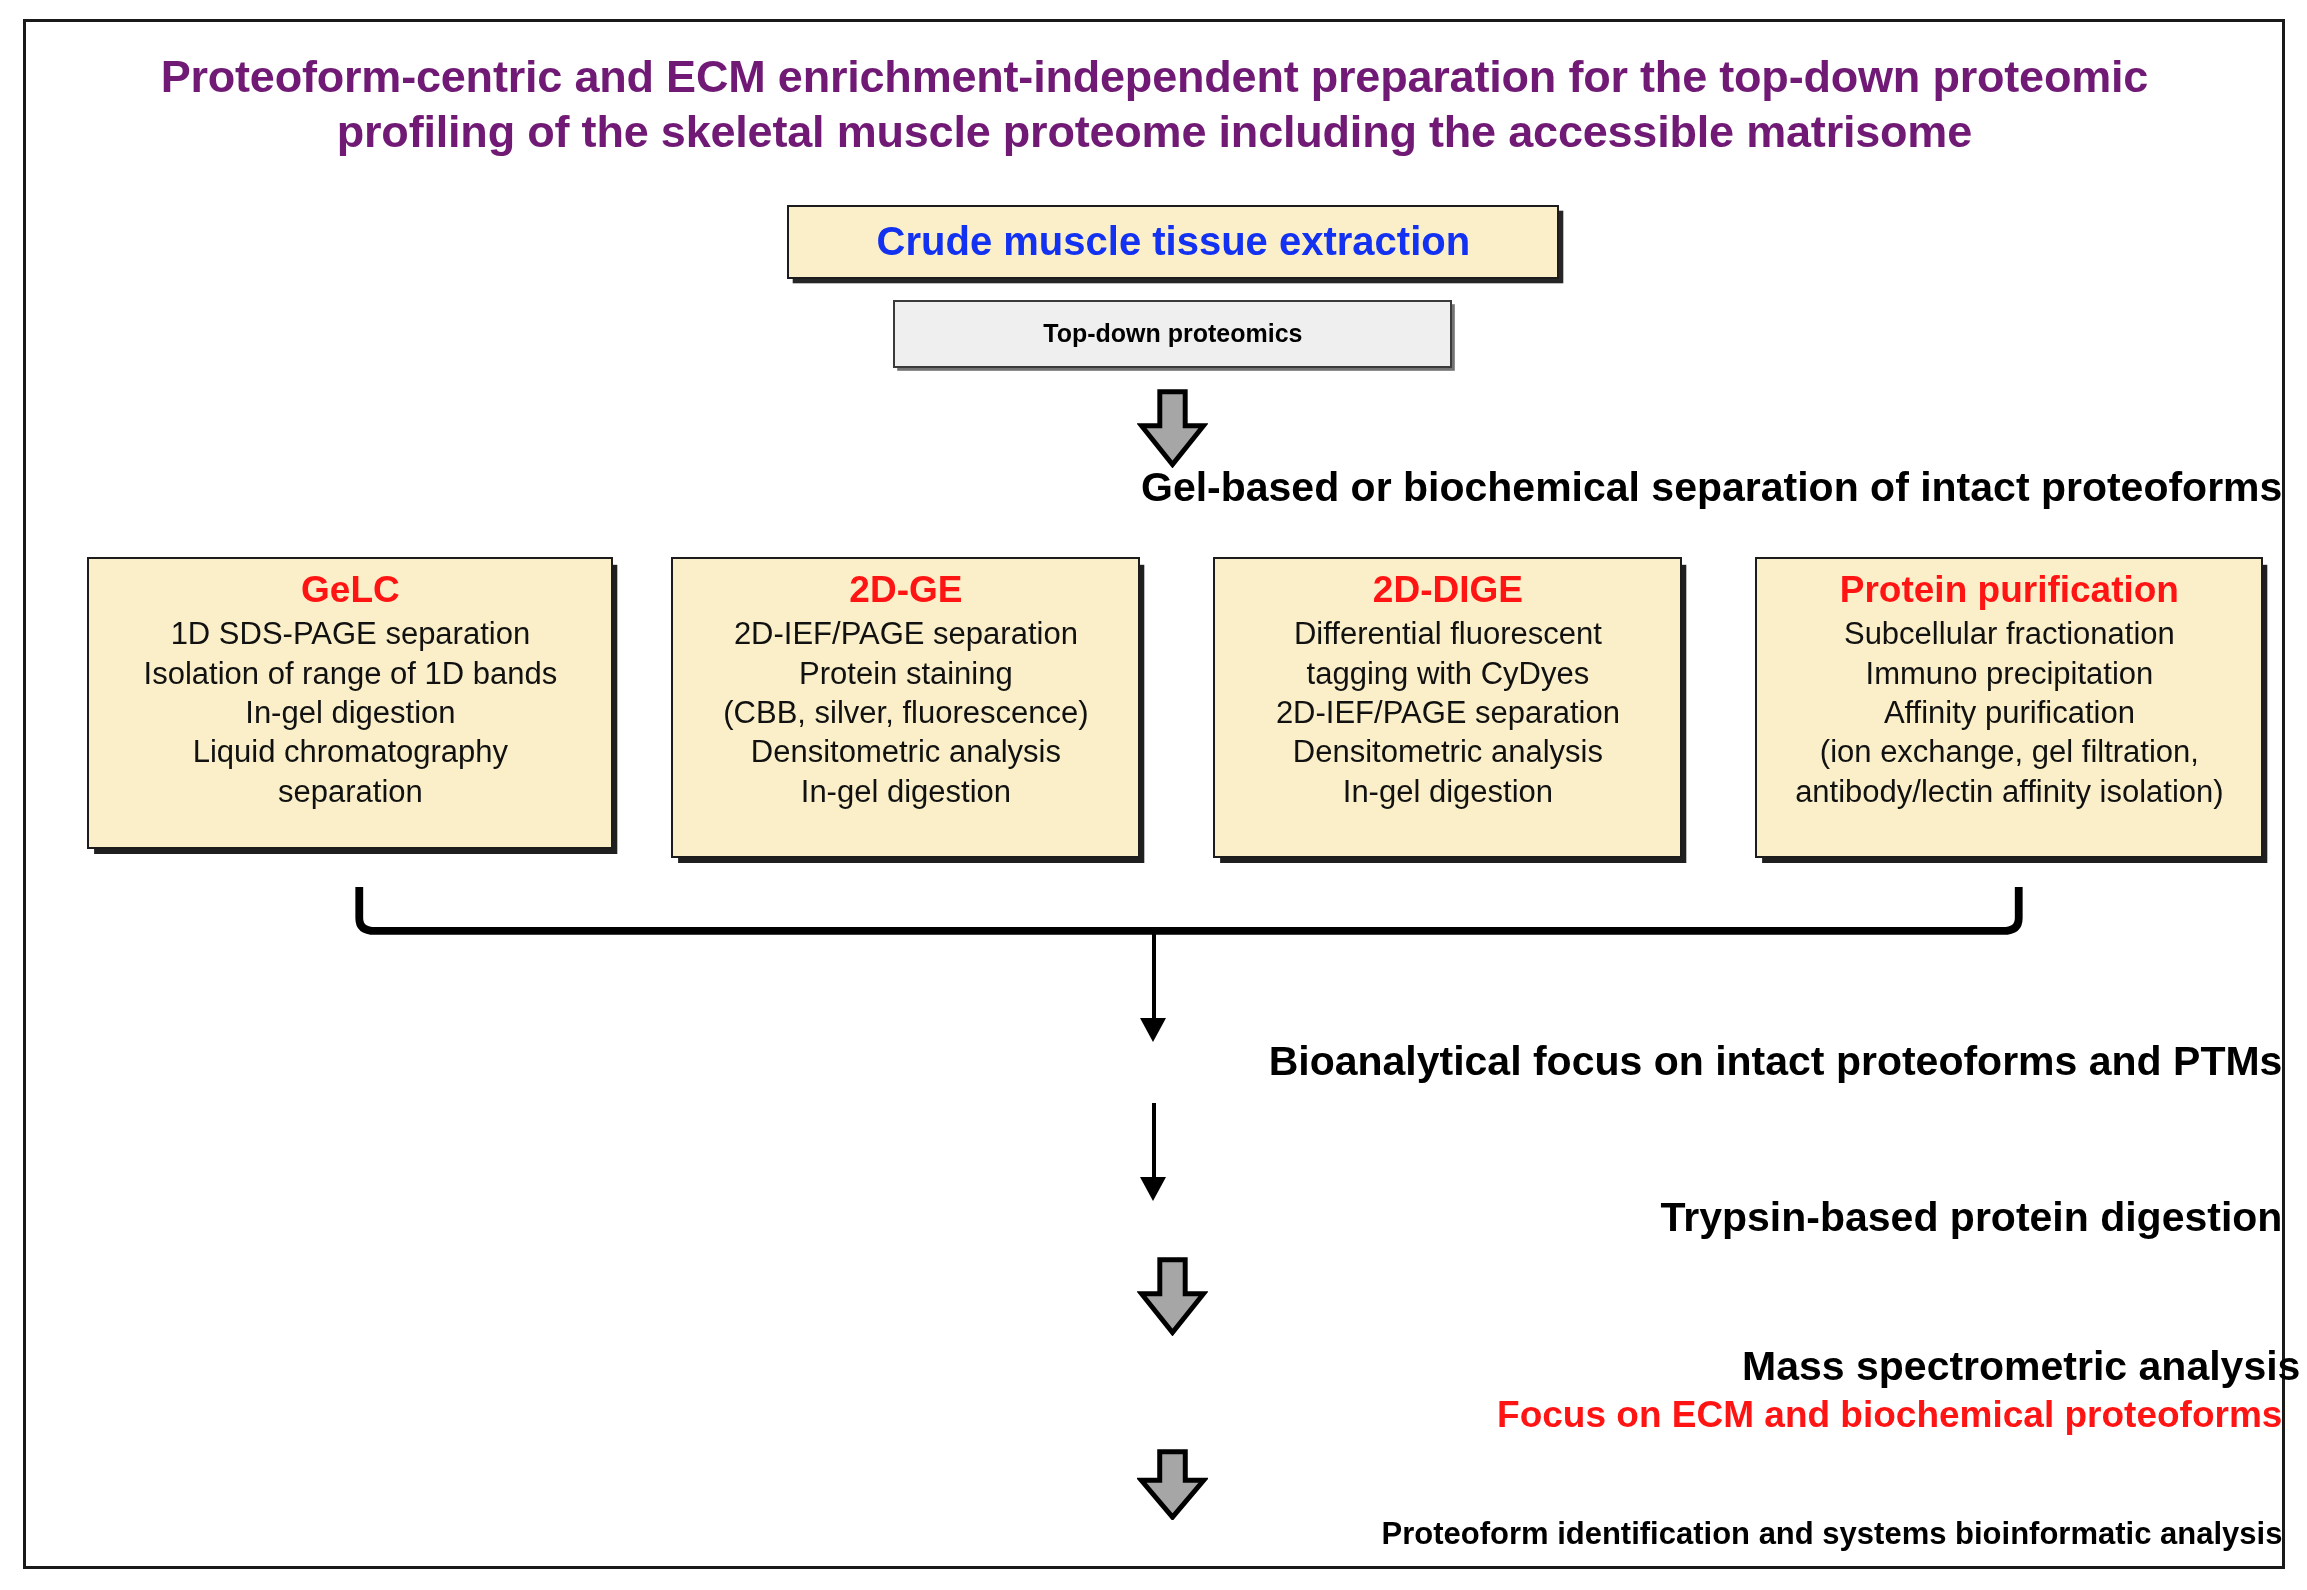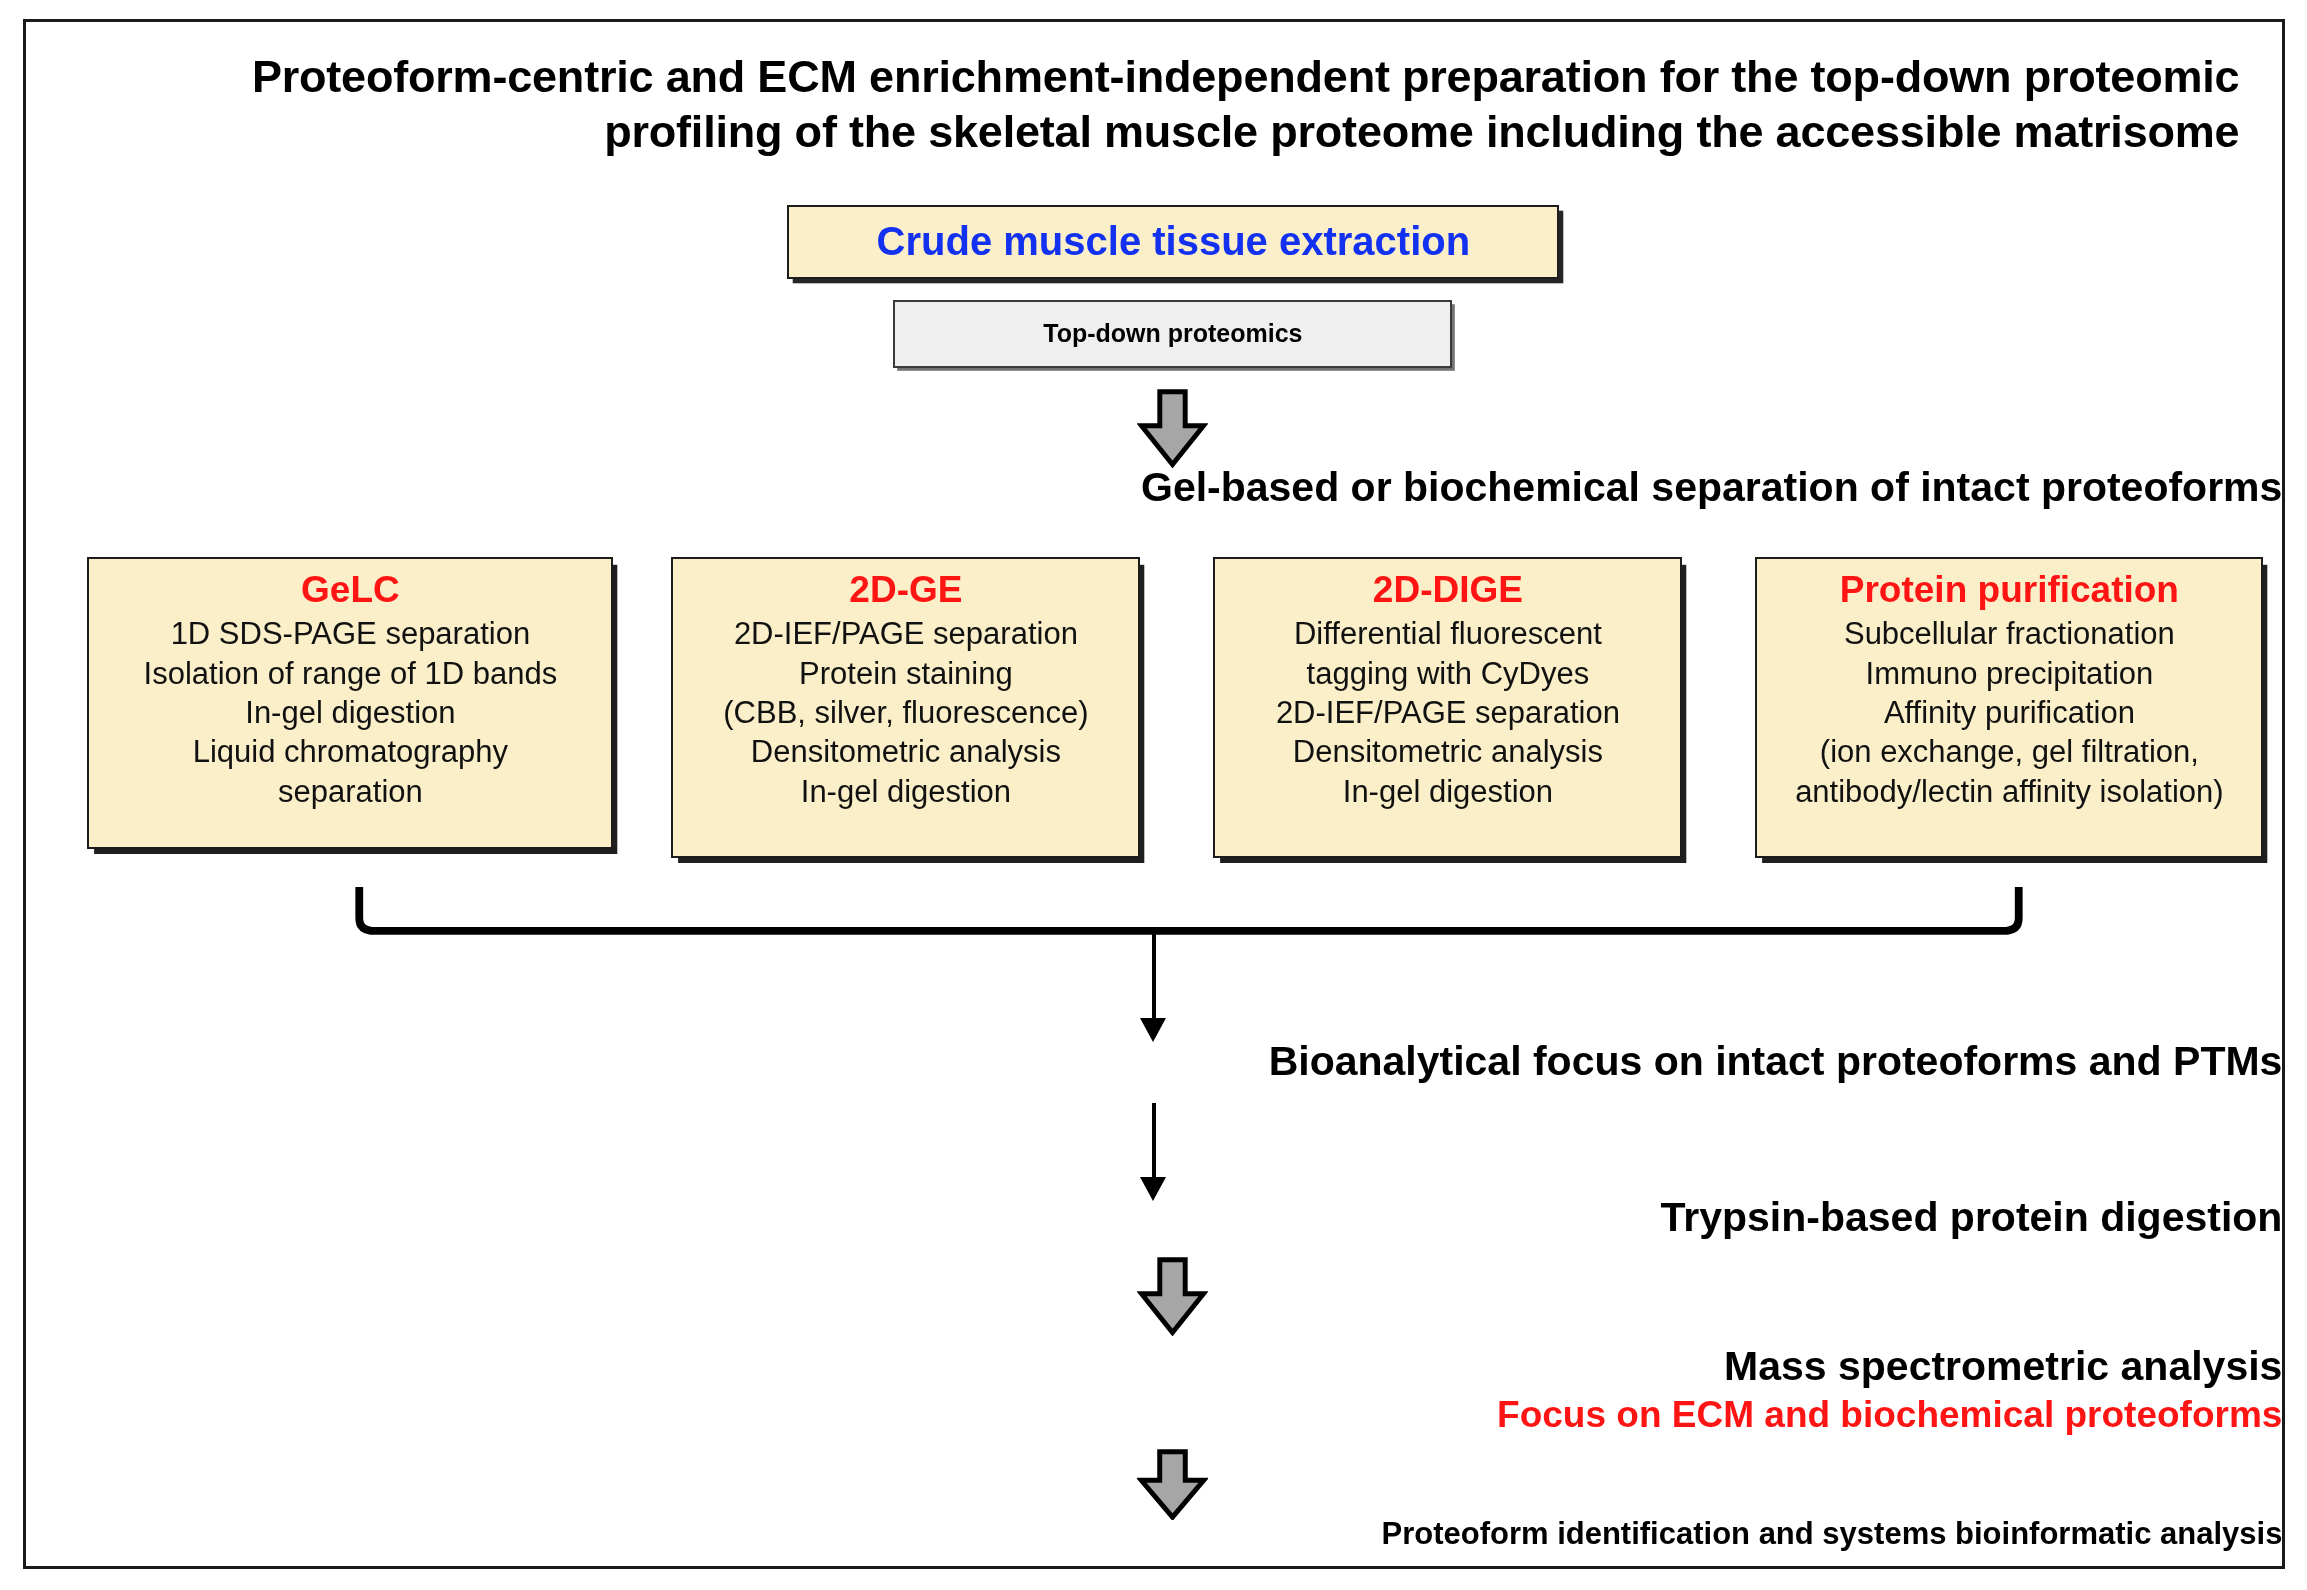--- a/index.html
+++ b/index.html
@@ -33,25 +33,25 @@
     font-weight: bold;
     color: #000000;
     line-height: 1.16;
     white-space: nowrap;
   }
   .title-block {
     position: absolute;
     left: 43px;
     top: 28px;
     width: 2170px;
-    text-align: right;
+    text-align: center;
     font-weight: bold;
     font-size: 45px;
     line-height: 1.22;
-    color: #000000;
+    color: #701a75;
     letter-spacing: -0.2px;
   }
 
   
   .box {
     position: absolute;
     box-sizing: border-box;
     background: #FAEFC8;
     border: 2.8px solid #1c1c1c;
     box-shadow: 5px 5px 0 -0.7px rgba(0,0,0,0.85);
@@ -223,21 +223,21 @@
   <div class="v-head" style="left:1114px; top:1155px;"></div>
 
   <div class="headline" style="left:0; top:1172px; width:2256px; font-size:41px;">Trypsin-based protein digestion</div>
 
   <div class="block-arrow" style="left:1111px; top:1235px;">
     <svg width="71" height="79" viewBox="0 0 100 112" xmlns="http://www.w3.org/2000/svg">
       <polygon points="32,4 68,4 68,52 94,52 50,107 6,52 32,52" fill="#A6A6A6" stroke="#000000" stroke-width="7" stroke-linejoin="miter"></polygon>
     </svg>
   </div>
 
-  <div class="headline" style="left:0; top:1321px; width:2256px; font-size:41px;">Mass spectrometric analysis</div>
+  <div class="headline" style="left:0; top:1321px; width:2256px; font-size:41px;padding-left:18px;">Mass spectrometric analysis</div>
   <div class="headline" style="left:0; top:1372px; width:2256px; font-size:37px; color:#FF1414;">Focus on ECM and biochemical proteoforms</div>
 
   <div class="block-arrow" style="left:1111px; top:1427px;">
     <svg width="71" height="71" viewBox="0 0 100 100" xmlns="http://www.w3.org/2000/svg">
       <polygon points="32,4 68,4 68,44 94,44 50,96 6,44 32,44" fill="#A6A6A6" stroke="#000000" stroke-width="7" stroke-linejoin="miter"></polygon>
     </svg>
   </div>
 
   <div class="headline" style="left:0; top:1494px; width:2256px; font-size:31px;">Proteoform identification and systems bioinformatic analysis</div>
 

